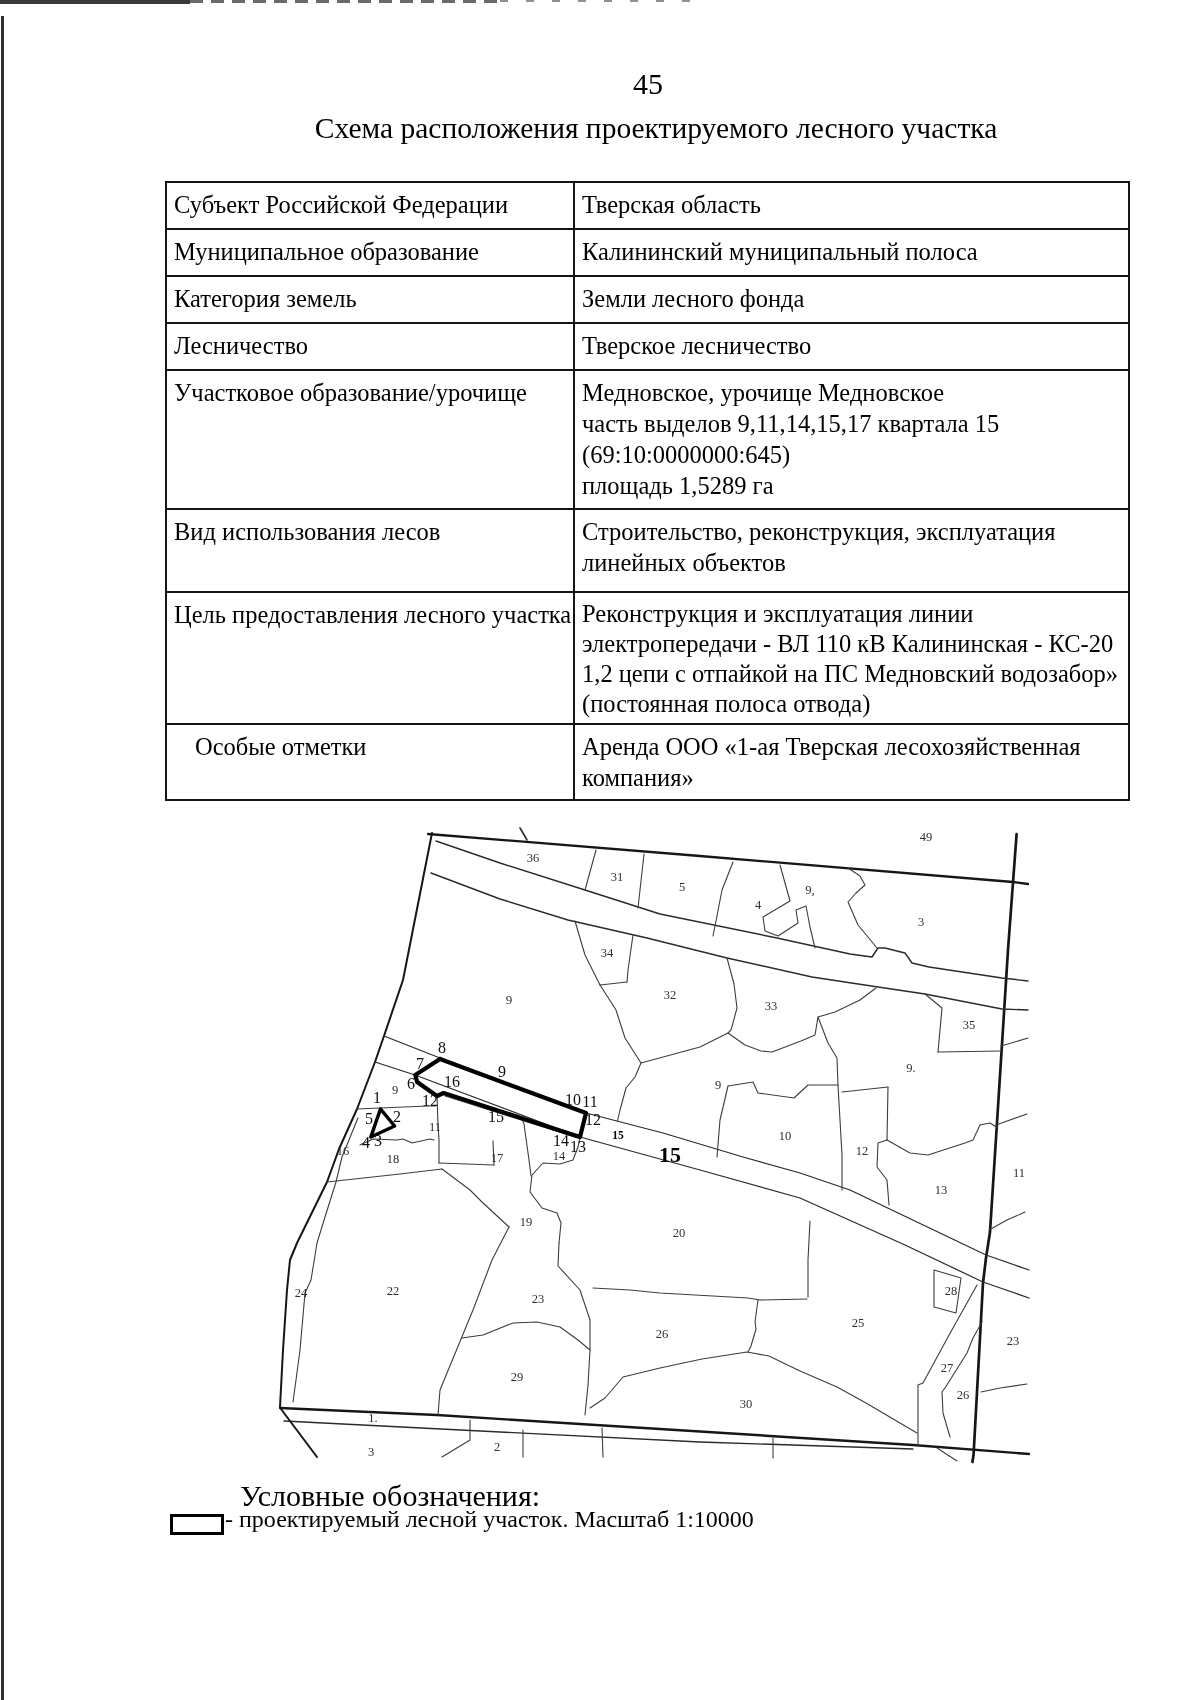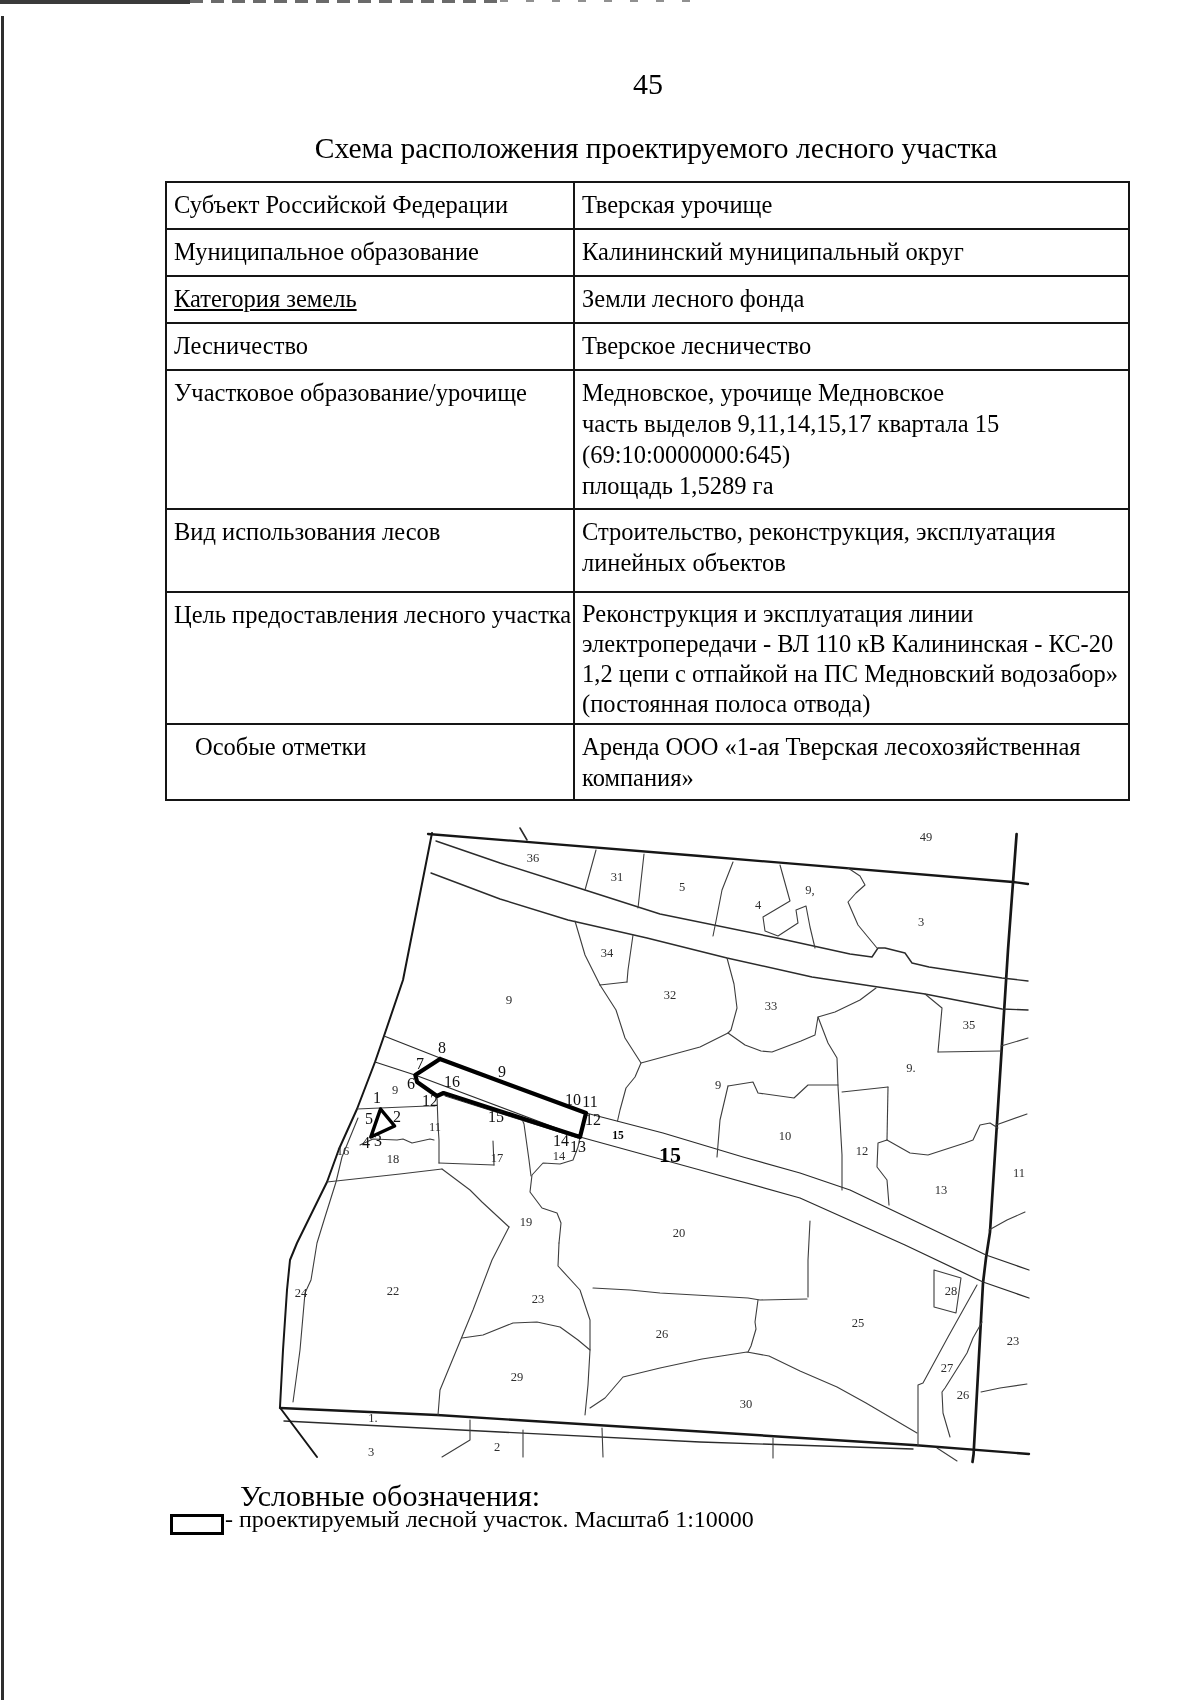--- a/index.html
+++ b/index.html
@@ -15,41 +15,41 @@
 <body>
 
 <div class="abs" style="left:0;top:0;width:190px;height:4px;background:#3a3a3a;"></div>
 <div class="abs" style="left:190px;top:0;width:310px;height:2.5px;background:repeating-linear-gradient(90deg,#6a6a6a 0 13px,#fff 13px 21px);"></div>
 <div class="abs" style="left:500px;top:0;width:200px;height:2px;background:repeating-linear-gradient(90deg,#909090 0 8px,#fff 8px 26px);"></div>
 
 <div class="abs" style="left:1px;top:16px;width:3px;height:1684px;background:#2e2e2e;"></div>
 
 <div class="abs" style="left:398px;top:67px;width:500px;text-align:center;font-size:30px;">45</div>
 
-<div class="abs" style="left:166px;top:112px;width:980px;text-align:center;font-size:29.5px;margin-top:20px;">Схема расположения проектируемого лесного участка</div>
+<div class="abs" style="left:166px;top:112px;width:980px;text-align:center;font-size:29.5px;">Схема расположения проектируемого лесного участка</div>
 
 <table class="t abs" style="left:165px;top:181px;width:963px;">
   <colgroup>
       <col style="width:408px">
       <col style="width:555px">
     </colgroup>
 
   <tbody>
       <tr>
         <td style="height:35px;">Субъект Российской Федерации</td>
-        <td>Тверская урочище</td>
+        <td>Тверская область</td>
       </tr>
 
   <tr>
         <td style="height:35px;">Муниципальное образование</td>
-        <td>Калининский муниципальный округ</td>
-      </tr>
-
-  <tr>
-        <td style="height:35px;text-decoration:underline;">Категория земель</td>
+        <td>Калининский муниципальный полоса</td>
+      </tr>
+
+  <tr>
+        <td style="height:35px;">Категория земель</td>
         <td>Земли лесного фонда</td>
       </tr>
 
   <tr>
         <td style="height:35px;font-family:Liberation Serif, serif;">Лесничество</td>
         <td>Тверское лесничество</td>
       </tr>
 
   <tr>
         <td style="height:127px;">Участковое образование/урочище</td>

